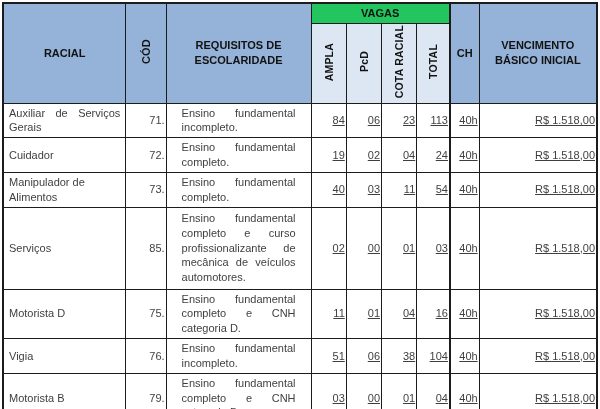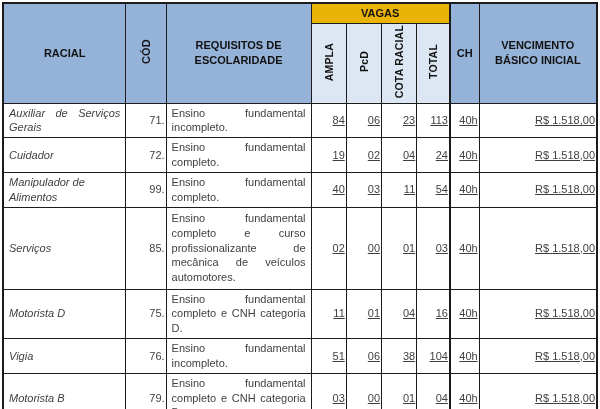--- a/index.html
+++ b/index.html
@@ -32,21 +32,21 @@
     background: #95b2d8;
     color: #121212;
     font-size: 11px;
     font-weight: bold;
     text-align: center;
     vertical-align: middle;
     line-height: 1.35;
     padding: 2px;
   }
   th.vagas-band {
-    background: #eab308;
+    background: #22c55e;
     color: #121212;
     font-size: 11px;
     font-weight: bold;
     text-align: center;
     vertical-align: middle;
     height: 20px;
     padding: 0;
   }
   th.sub-hdr {
     background: #dde7f3;
@@ -71,29 +71,28 @@
     color: #3f3f3f;
     font-size: 11px;
     vertical-align: middle;
     line-height: 1.35;
   }
   td.cargo {
     text-align: justify;
     text-justify: inter-word;
     white-space: pre-line;
     padding: 2px 5px;
-    font-style: italic;
   }
   td.cod {
     text-align: right;
   }
   td.req {
     text-align: justify;
     text-justify: inter-word;
-    padding: 2px 5px;
+    padding: 2px 15px;
   }
   td.num, td.ch, td.venc {
     text-align: right;
     text-decoration: underline;
   }
   
   .ch-sep {
     border-left-width: 2px !important;
   }
   
@@ -152,21 +151,21 @@
         <td class="num">19</td>
         <td class="num">02</td>
         <td class="num">04</td>
         <td class="num">24</td>
         <td class="ch ch-sep">40h</td>
         <td class="venc">R$ 1.518,00</td>
       </tr>
       <tr class="r-h1">
         <td class="cargo">Manipulador de
 Alimentos</td>
-        <td class="cod">99.</td>
+        <td class="cod">73.</td>
         <td class="req">Ensino fundamental completo.</td>
         <td class="num">40</td>
         <td class="num">03</td>
         <td class="num">11</td>
         <td class="num">54</td>
         <td class="ch ch-sep">40h</td>
         <td class="venc">R$ 1.518,00</td>
       </tr>
       <tr class="r-h2">
         <td class="cargo">Serviços</td>

